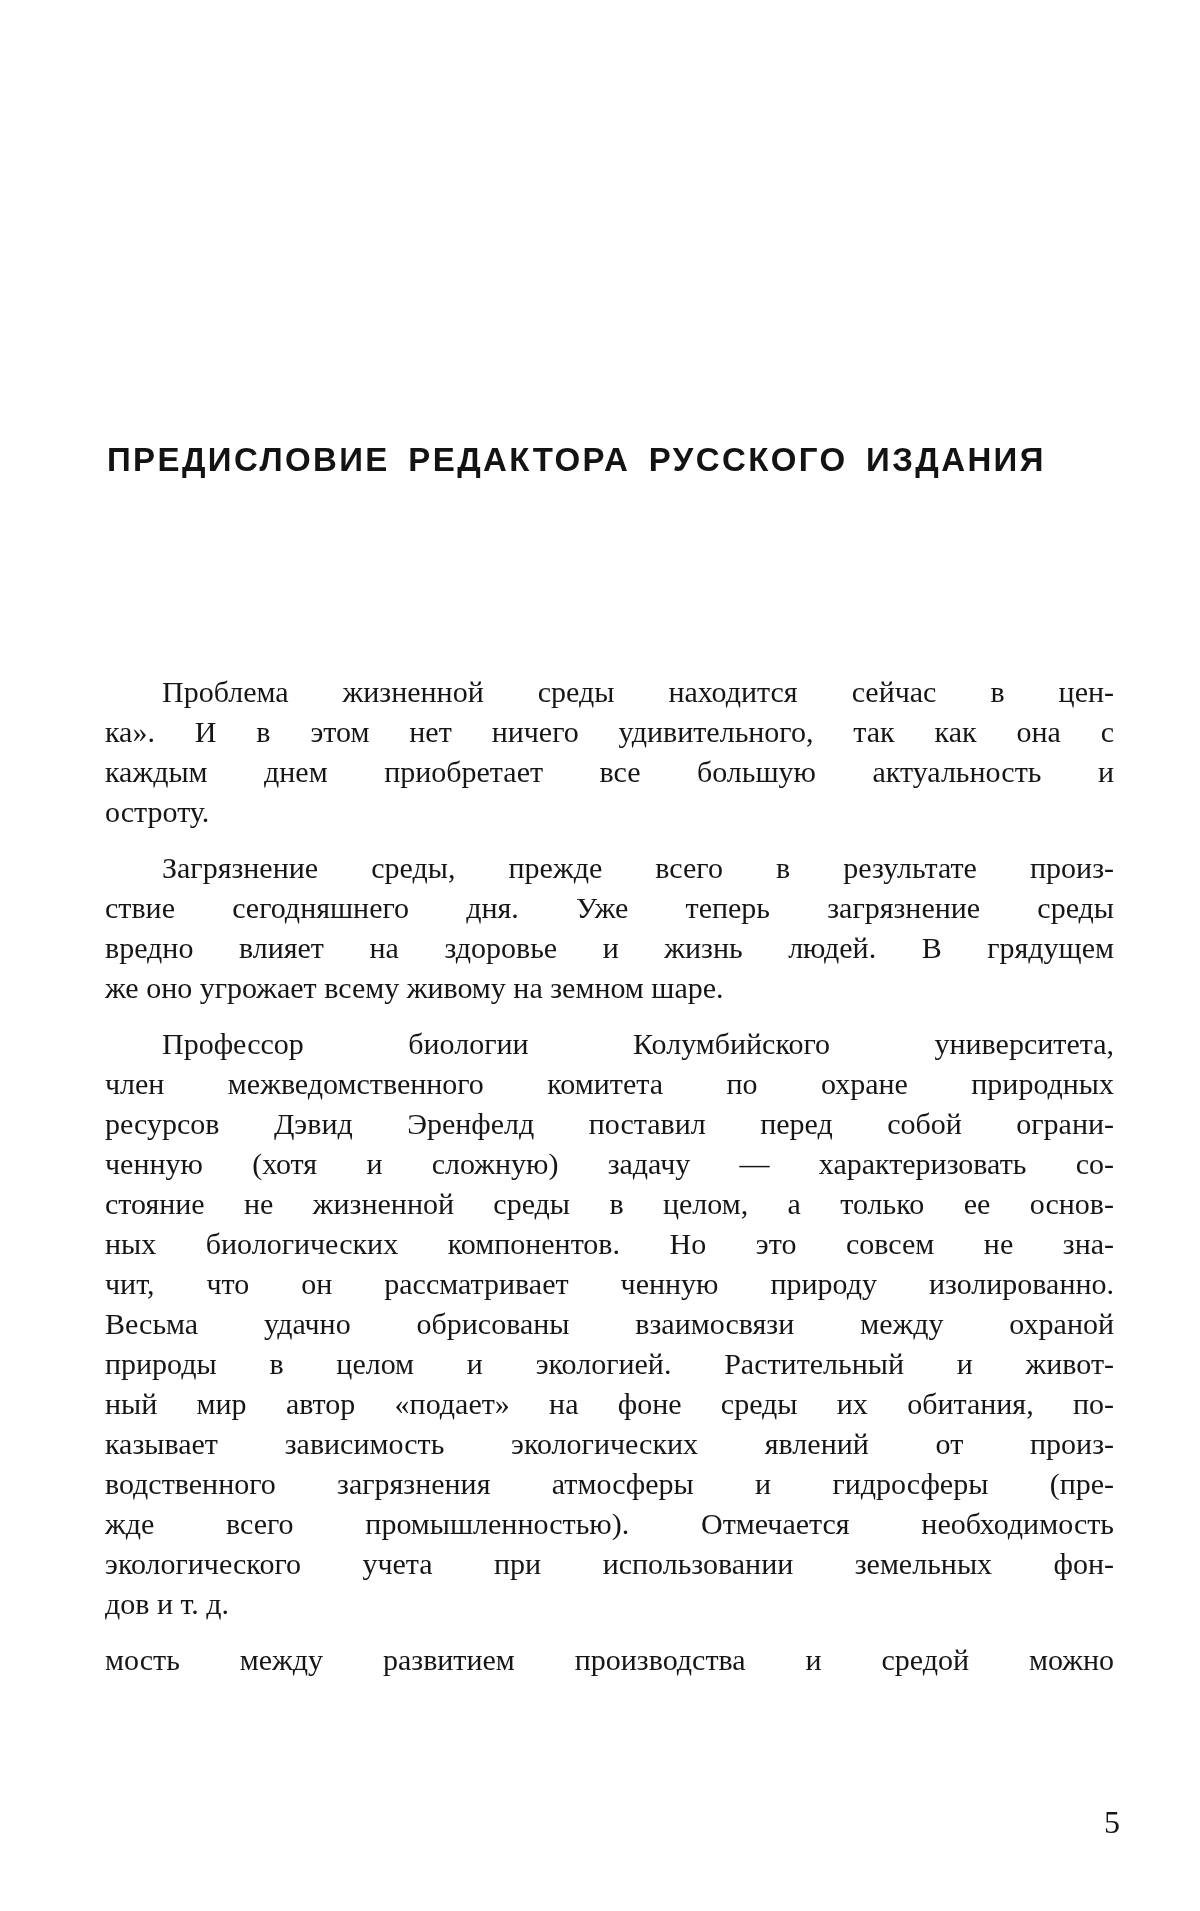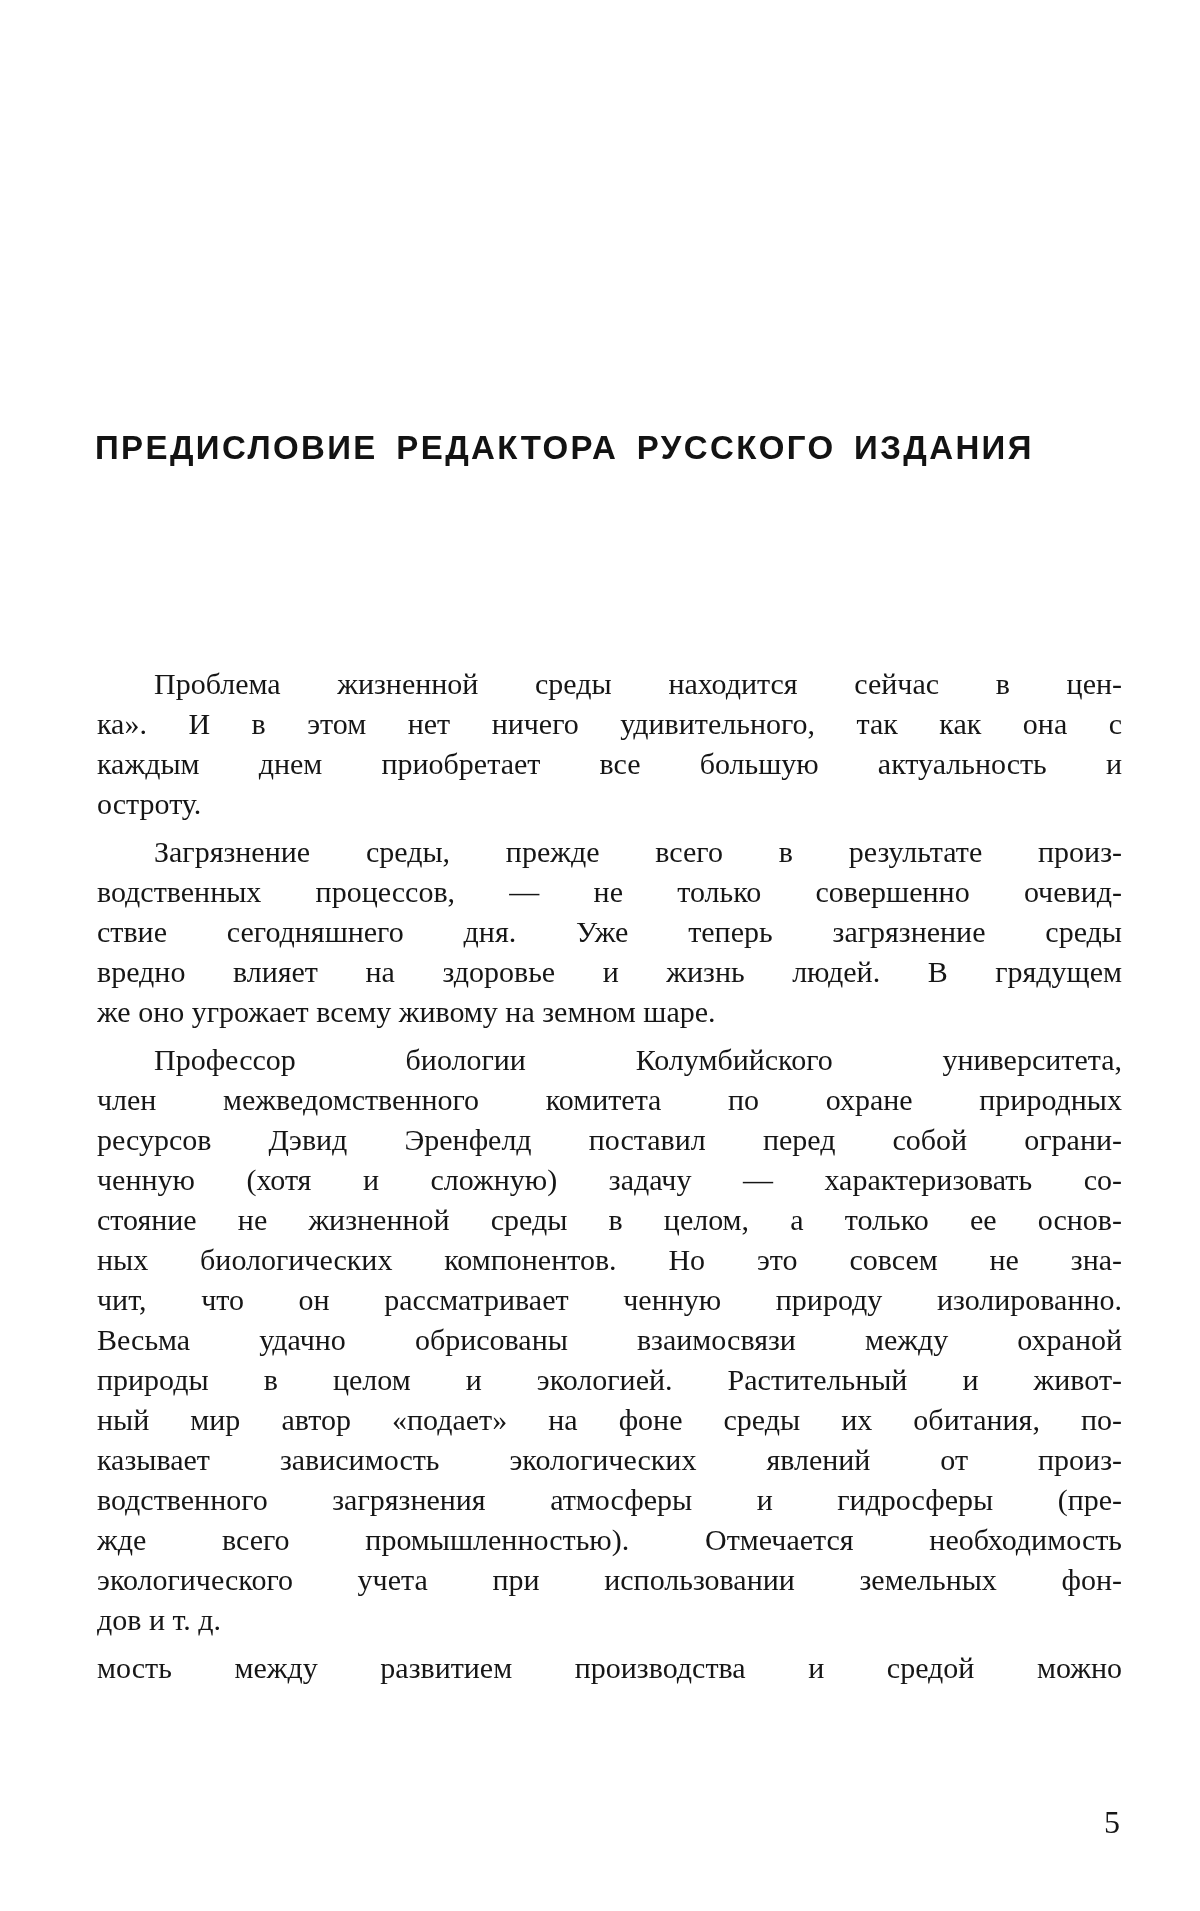--- a/index.html
+++ b/index.html
@@ -12,42 +12,42 @@
     width: 1200px;
     height: 1911px;
     background: #ffffff;
     color: #151515;
     overflow: hidden;
   }
   .title {
     position: absolute;
     left: 91px;
     top: 426px;
-    margin: 4px;
+    margin: 16px;
     font-family: "Liberation Sans", sans-serif;
     font-weight: 700;
     font-size: 33px;
     line-height: 36px;
     letter-spacing: 2.4px;
     word-spacing: 7px;
     white-space: nowrap;
     color: #131313;
   }
   .text-block {
     position: absolute;
     left: 89px;
     top: 656px;
     width: 1041px;
     font-family: "Liberation Serif", serif;
     font-size: 30px;
     line-height: 40px;
     color: #161616;
   }
   .paragraph {
-    margin: 8px;
+    margin: 16px;
     padding: 0;
   }
   .line {
     height: 40px;
     overflow: hidden;
     text-align: justify;
     text-align-last: justify;
     white-space: normal;
   }
   .line.first {
@@ -75,21 +75,20 @@
 
   <div class="text-block" id="text-block">
       <div class="paragraph">
         <div class="line first">Проблема жизненной среды находится сейчас в цен-</div>
         <div class="line">ка». И в этом нет ничего удивительного, так как она с</div>
         <div class="line">каждым днем приобретает все большую актуальность и</div>
         <div class="line lastleft">остроту.</div>
       </div>
       <div class="paragraph">
         <div class="line first">Загрязнение среды, прежде всего в результате произ-</div>
-        <div class="line">водственных процессов, — не только совершенно очевид-</div>
         <div class="line">ствие сегодняшнего дня. Уже теперь загрязнение среды</div>
         <div class="line">вредно влияет на здоровье и жизнь людей. В грядущем</div>
         <div class="line lastleft">же оно угрожает всему живому на земном шаре.</div>
       </div>
       <div class="paragraph">
         <div class="line first">Профессор биологии Колумбийского университета,</div>
         <div class="line">член межведомственного комитета по охране природных</div>
         <div class="line">ресурсов Дэвид Эренфелд поставил перед собой ограни-</div>
         <div class="line">ченную (хотя и сложную) задачу — характеризовать со-</div>
         <div class="line">стояние не жизненной среды в целом, а только ее основ-</div>

